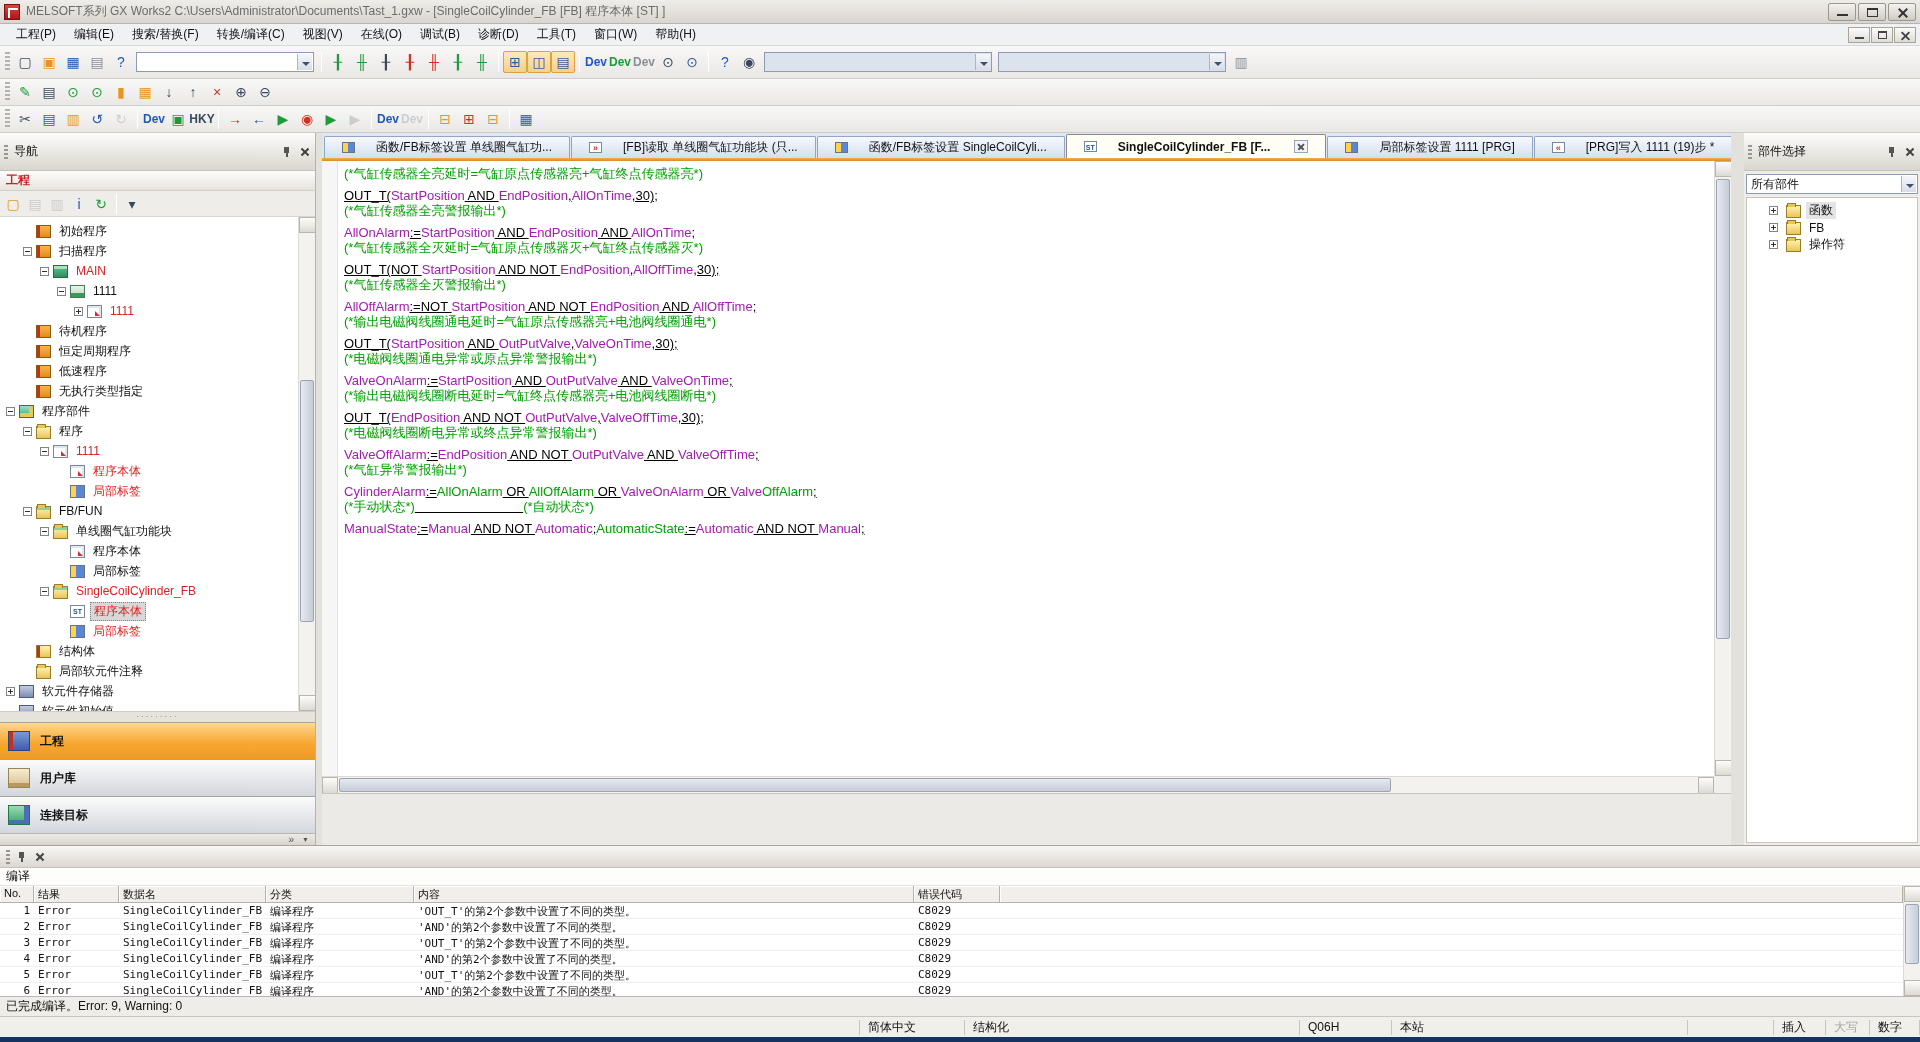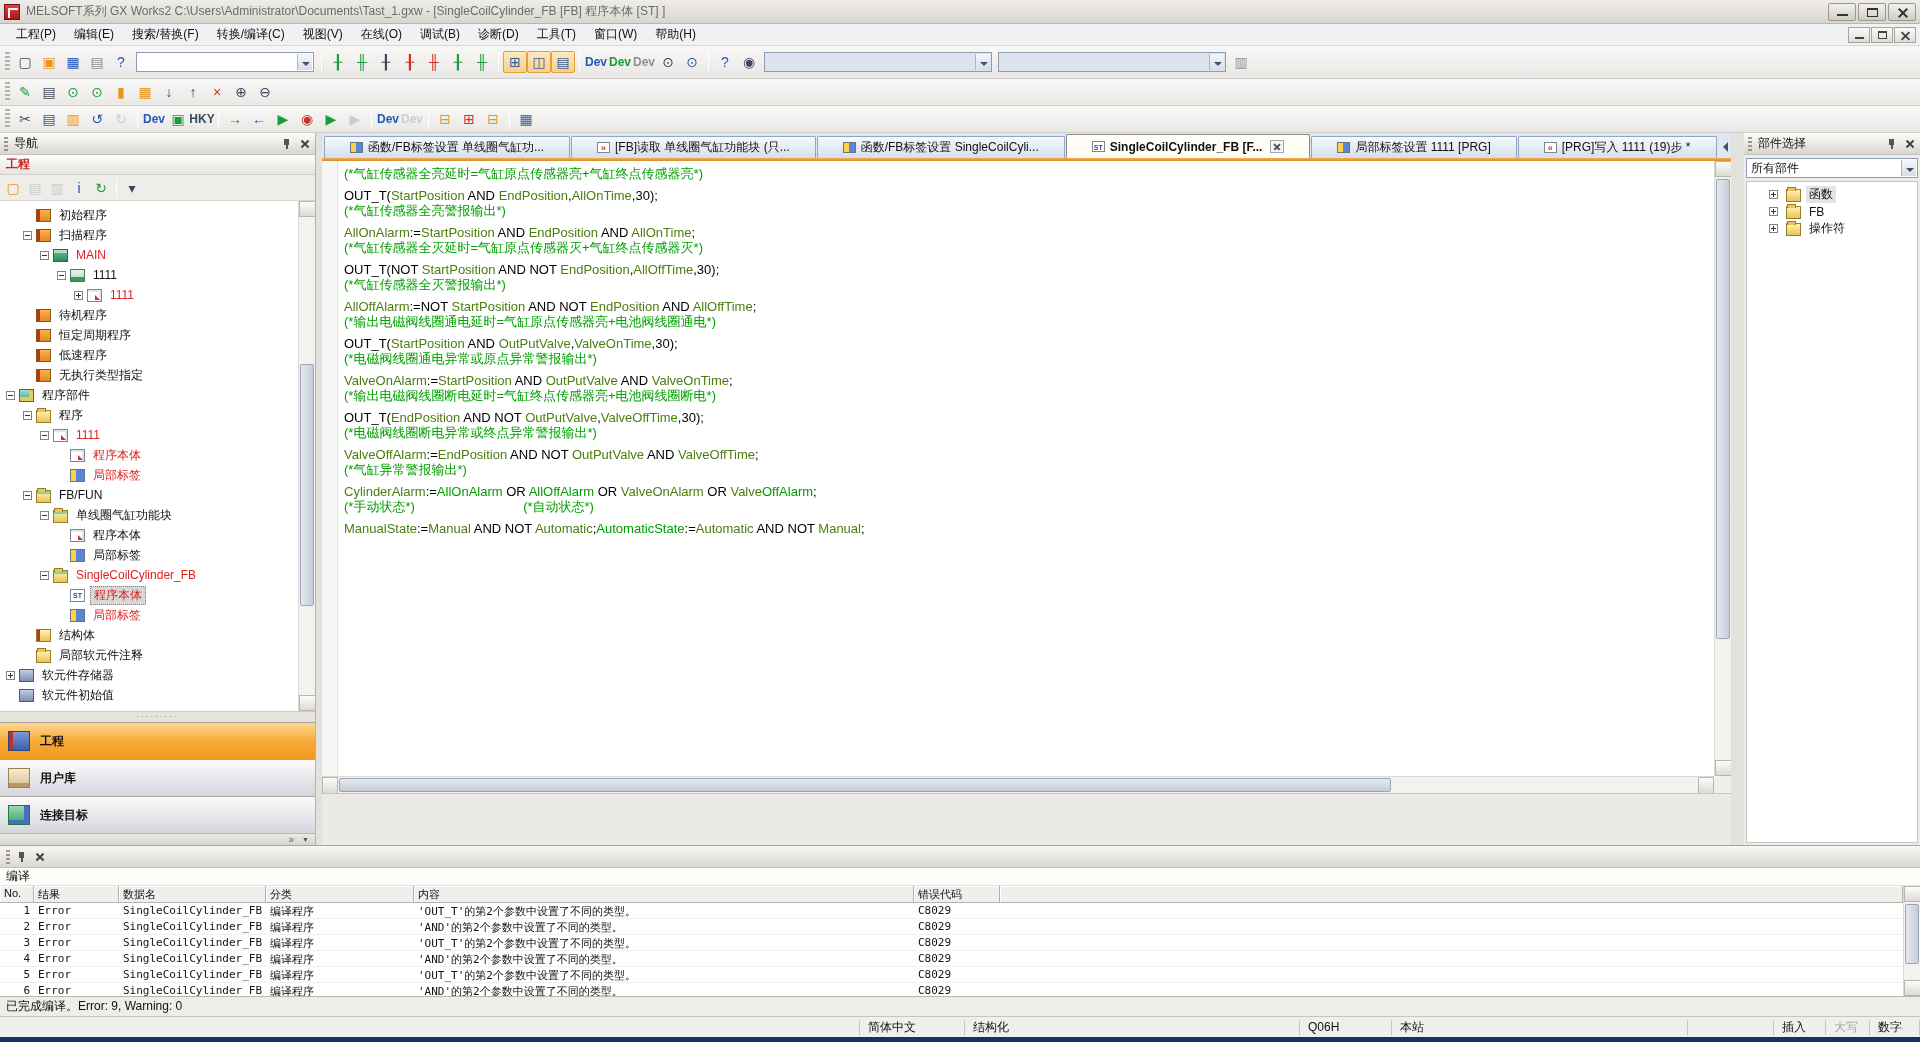--- a/index.html
+++ b/index.html
@@ -40,21 +40,21 @@
   .g-dark{color:#3a4a5c;} .g-blue{color:#2458b8;} .g-green{color:#1d9b38;}
   .g-red{color:#d03020;} .g-orange{color:#e8941e;} .g-gray{color:#8a8f96;} .g-nav{color:#355a9a;}
   .tb-combo{height:20px;background:#fff;border:1px solid #8d9cb3;position:relative;flex:none;margin:0 3px;}
   .tb-combo.dis{background:#dde3ec;}
   .combo-arrow{position:absolute;right:1px;top:1px;bottom:1px;width:15px;background:linear-gradient(#f4f6f9,#d7dde8);border-left:1px solid #aab6c8;}
   .combo-arrow::after{content:"";position:absolute;left:4px;top:8px;border:4px solid transparent;border-top-color:#41516b;}
   
   .main{position:absolute;left:0;top:133px;width:1920px;height:712px;background:#e8e6e2;}
   
   .nav{position:absolute;left:0;top:0;width:316px;height:712px;background:#efedea;border-right:1px solid #b5b2ac;display:flex;flex-direction:column;}
-  .pane-caption{height:22px;background:linear-gradient(#fcfcfb,#d9d6cf);border-bottom:1px solid #c5c2bb;display:flex;align-items:center;padding:0 4px;flex:none;}
+  .pane-caption{height:38px;background:linear-gradient(#fcfcfb,#d9d6cf);border-bottom:1px solid #c5c2bb;display:flex;align-items:center;padding:0 4px;flex:none;}
   .caption-grip{width:4px;height:14px;background:repeating-linear-gradient(180deg,#9a978f 0 2px,transparent 2px 4px);margin-right:6px;}
   .caption-title{flex:1;}
   .pin-icon{width:12px;height:12px;position:relative;margin-right:6px;}
   .pin-icon::before{content:"";position:absolute;left:3px;top:1px;width:5px;height:6px;background:#555;}
   .pin-icon::after{content:"";position:absolute;left:5px;top:7px;width:1.5px;height:4px;background:#555;}
   .close-icon{width:12px;height:12px;position:relative;}
   .close-icon::before,.close-icon::after{content:"";position:absolute;left:1px;top:5px;width:10px;height:2px;background:#444;}
   .close-icon::before{transform:rotate(45deg);} .close-icon::after{transform:rotate(-45deg);}
   .nav-project-bar{height:20px;background:linear-gradient(#fdfdfc,#e7e4de);border-bottom:1px solid #d2cfc8;display:flex;align-items:center;padding:0 6px;flex:none;}
   .nav-project-label{color:#cc2020;font-weight:bold;}
@@ -107,37 +107,37 @@
   .ob-icon{width:22px;height:20px;margin-right:10px;position:relative;}
   .ob-project{background:linear-gradient(#7a99d8,#3c5fa8);border:1px solid #2a4680;box-shadow:inset 4px 0 0 #c23022;}
   .ob-library{background:linear-gradient(#f6ecd2,#d8c090);border:1px solid #9a8450;box-shadow:inset 0 -4px 0 #b89860;}
   .ob-target{background:linear-gradient(#9adbb2,#3aa36a);border:1px solid #1f7a48;box-shadow:inset -5px -4px 0 #4a6fb8;}
   .nav-footer{height:12px;background:linear-gradient(#eceae6,#d8d5cf);border-top:1px solid #b9b6ae;display:flex;justify-content:flex-end;align-items:center;padding-right:6px;gap:8px;color:#555;font-size:10px;line-height:10px;flex:none;}
   
   .center{position:absolute;left:322px;top:0;width:1409px;height:712px;background:#fff;}
   .splitterL{position:absolute;left:316px;top:0;width:6px;height:712px;background:#e3e1dc;}
   .splitterR{position:absolute;left:1731px;top:0;width:13px;height:712px;background:#e3e1dc;}
   .tabbar{position:absolute;left:0;top:0;width:1409px;height:25px;background:#dee7f2;display:flex;align-items:flex-end;padding-left:2px;}
-  .tab{height:22px;display:flex;align-items:center;padding:0 25px;margin-right:1px;background:linear-gradient(#f6f9fc,#d4dfee);border:1px solid #93a5c2;border-bottom:none;border-radius:2px 2px 0 0;white-space:nowrap;}
+  .tab{height:22px;display:flex;align-items:center;padding:0 17px;margin-right:1px;background:linear-gradient(#f6f9fc,#d4dfee);border:1px solid #93a5c2;border-bottom:none;border-radius:2px 2px 0 0;white-space:nowrap;gap:16px;}
   .tab .ti{width:13px;height:11px;margin-right:5px;flex:none;}
   .tab.active{background:#fffdf4;font-weight:bold;border-color:#8a8a8a;height:24px;}
   .tab-close{width:14px;height:13px;border:1px solid #9aa5b8;background:#f2f4f8;margin-left:8px;position:relative;}
   .tab-close::before,.tab-close::after{content:"";position:absolute;left:2px;top:5px;width:8px;height:1.5px;background:#555;}
   .tab-close::before{transform:rotate(45deg);} .tab-close::after{transform:rotate(-45deg);}
   .tab-scroll{margin-left:auto;display:flex;align-items:center;gap:6px;padding:0 8px 4px 0;}
   .ts-arrow{width:0;height:0;border:5px solid transparent;}
   .ts-left{border-right-color:#44546e;} .ts-right{border-left-color:#44546e;}
   .ts-down{border-top-color:#44546e;margin-top:5px;}
   .active-band{position:absolute;left:0;top:25px;width:1409px;height:3px;background:linear-gradient(#f2b050,#d88a28);}
   .editor{position:absolute;left:0;top:28px;width:1392px;height:615px;background:#fff;overflow:hidden;display:flex;}
   .gutter{width:16px;background:#f6f6f4;border-right:1px solid #e4e4e0;flex:none;}
   .code-area{padding:5px 0 0 6px;font-family:"Liberation Sans","DejaVu Sans",sans-serif;font-size:13px;}
   .code-line{height:15px;line-height:15px;white-space:pre;}
   .code-line.gap{margin-top:7px;}
-  .tk-k{color:#000;} .tk-v{color:#4d7c0f;} .tk-c{color:#00a000;} .tk-g{color:#00a000;}
+  .tk-k{color:#000;text-decoration:underline;} .tk-v{color:#a21caf;} .tk-c{color:#00a000;} .tk-g{color:#00a000;}
   .ed-sbv{top:28px;right:0;height:615px;}
   .ed-sbh{left:0;bottom:52px;width:1392px;}
   .ed-corner{position:absolute;right:0;bottom:52px;width:17px;height:17px;background:#f0efec;}
   .ed-below{position:absolute;left:0;bottom:0;width:1409px;height:52px;background:#eceae6;border-top:1px solid #c8c5bf;}
   
   .parts{position:absolute;left:1744px;top:0;width:176px;height:712px;background:#efedea;display:flex;flex-direction:column;}
   .parts-filter{margin:3px 2px;height:20px;background:#fff;border:1px solid #8d9cb3;position:relative;display:flex;align-items:center;padding-left:4px;flex:none;}
   .parts-list{flex:1;background:#fff;border:1px solid #c8c5bf;margin:0 2px 2px 2px;padding-top:4px;}
   .parts-row{height:17px;display:flex;align-items:center;padding-left:22px;white-space:nowrap;}
   .parts-row .ni{margin-left:4px;}

